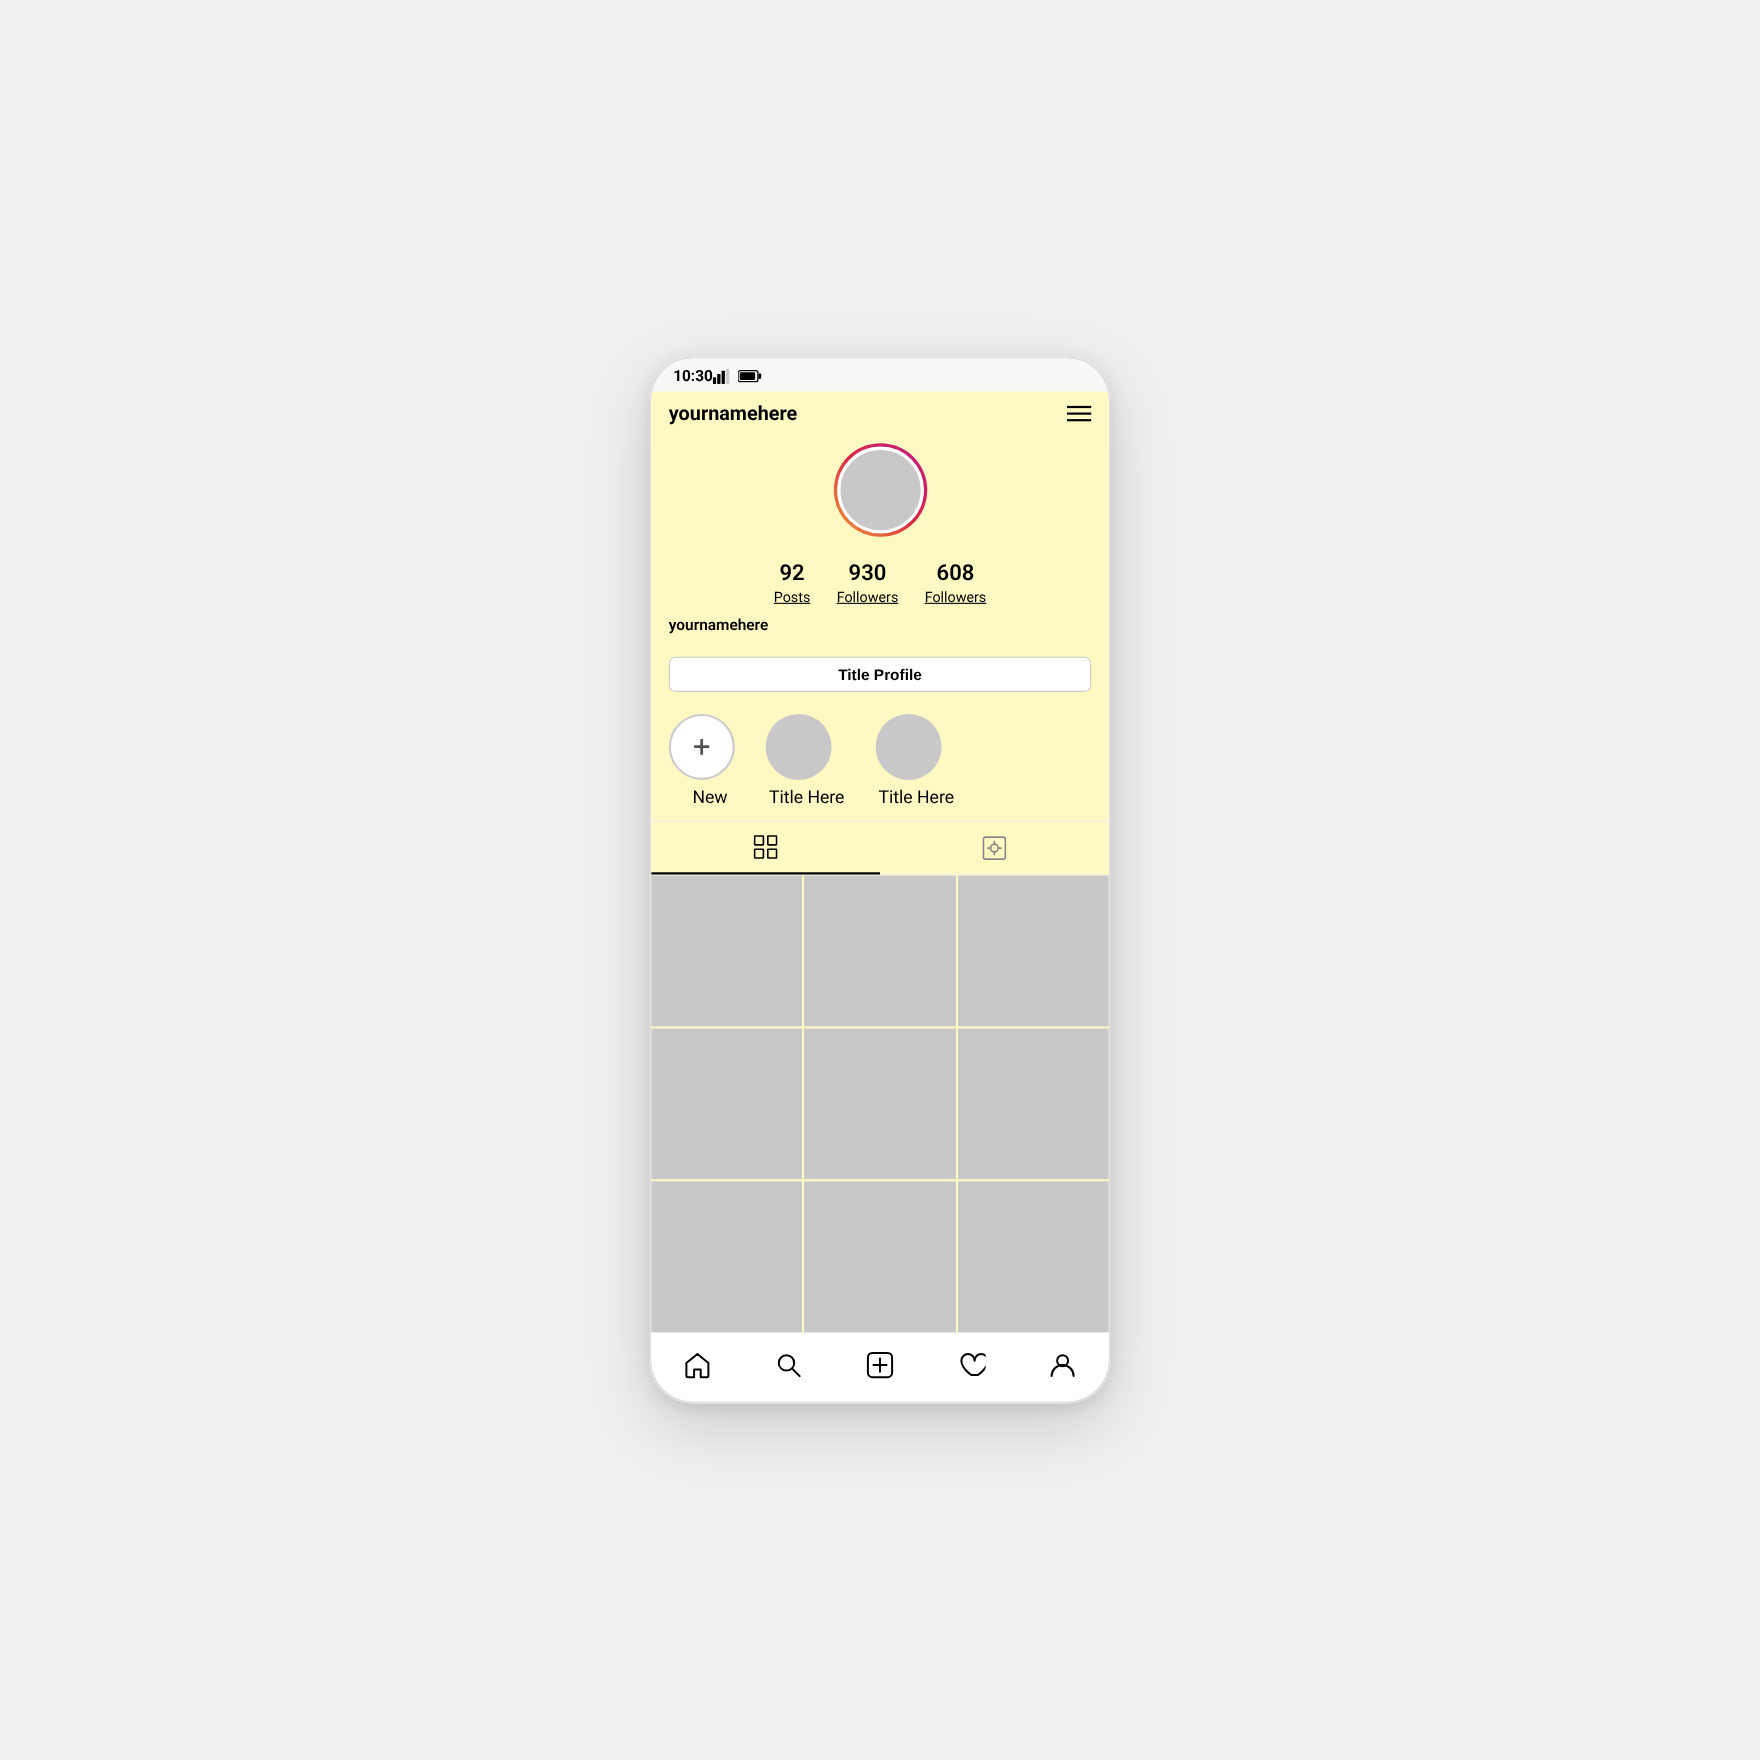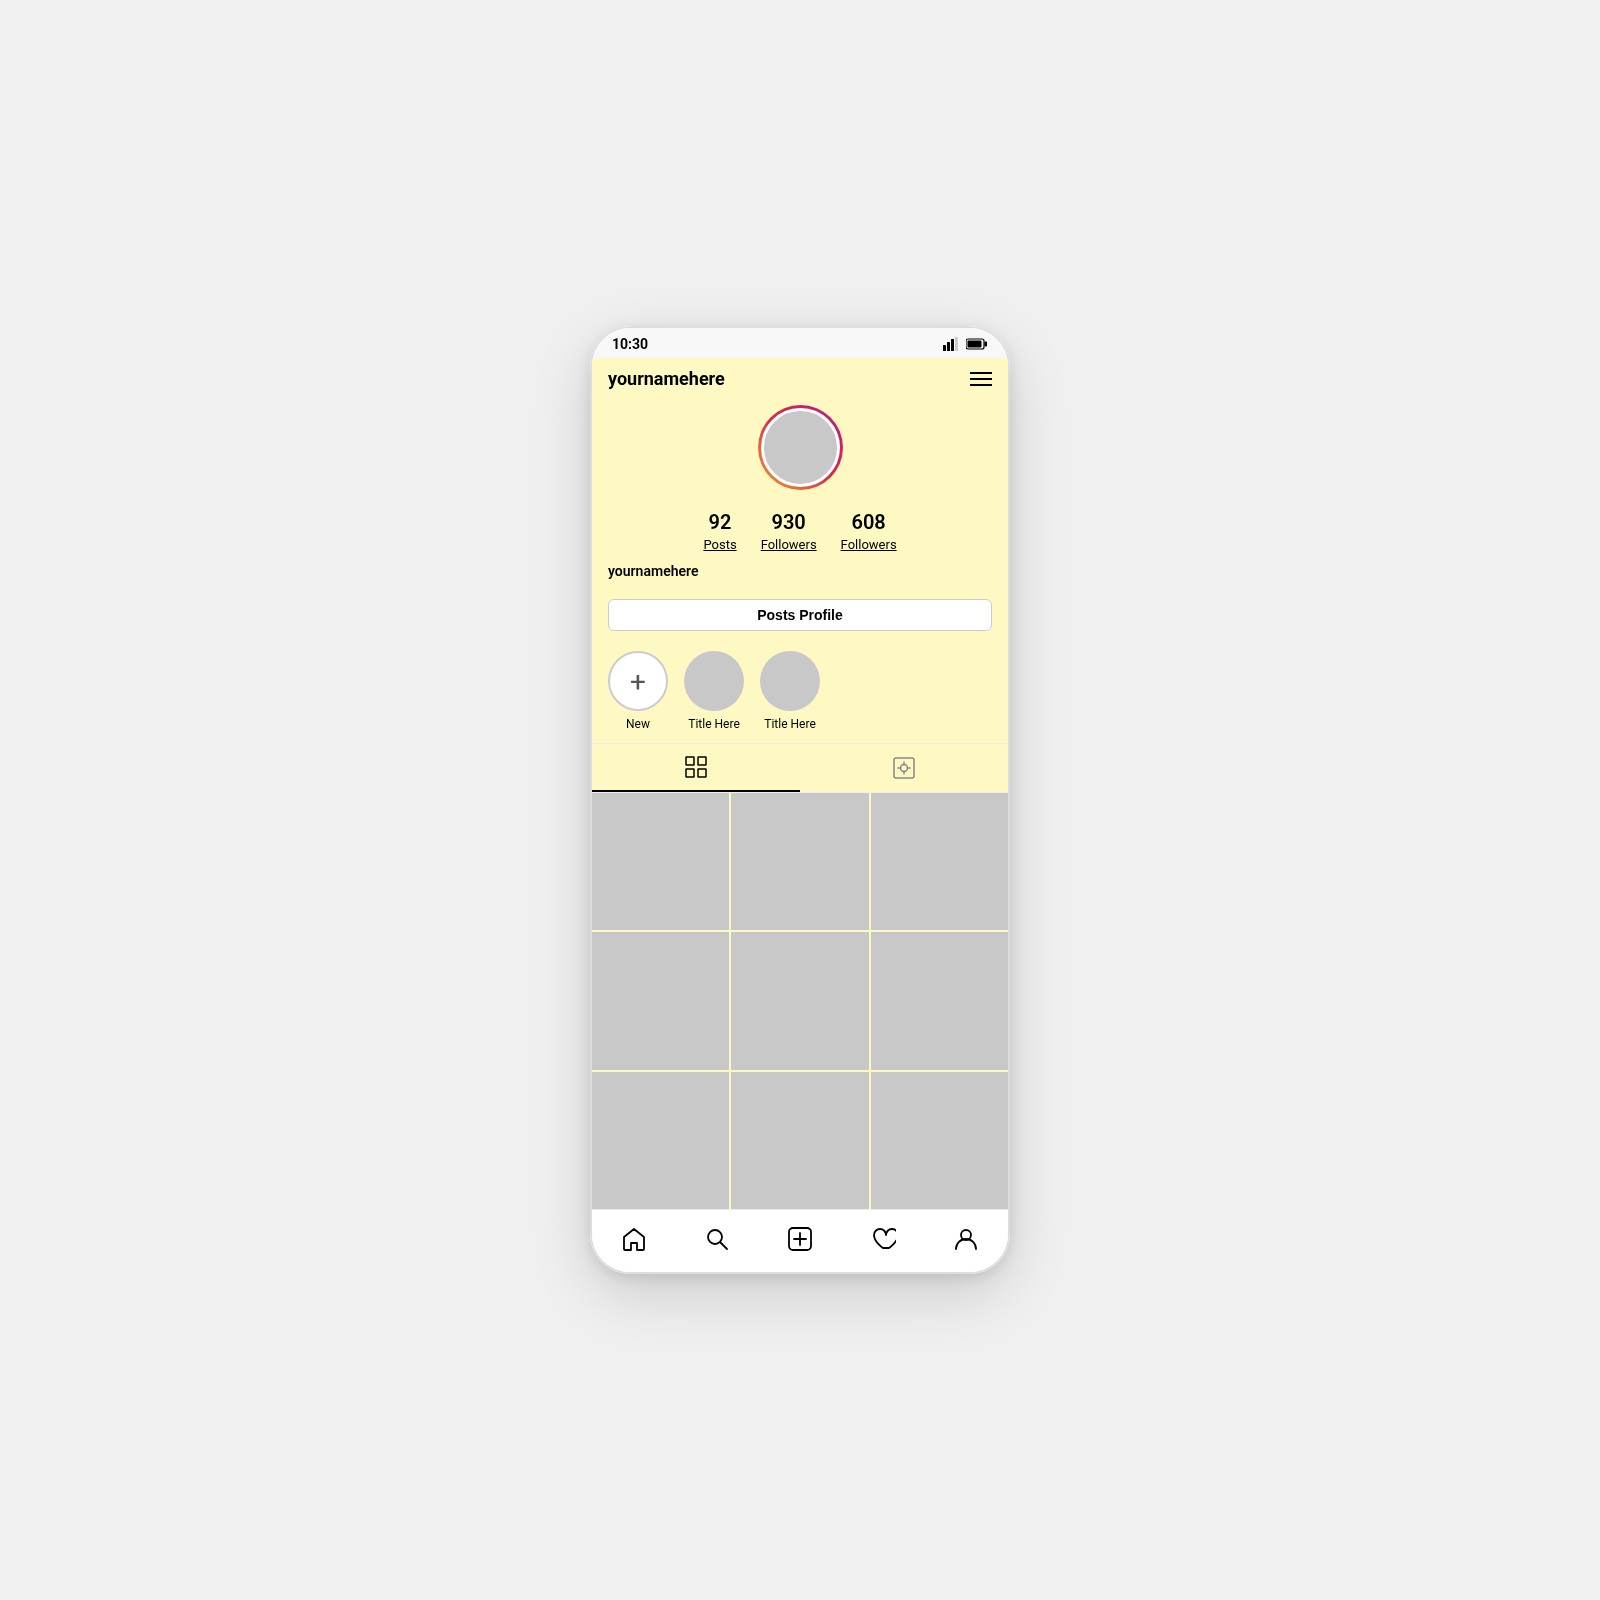--- a/index.html
+++ b/index.html
@@ -21,21 +21,21 @@
     }
     .phone-border {
       border: 2px solid #ddd;
       border-radius: 40px;
       overflow: hidden;
     }
     
     .status-bar {
       background: #f8f8f8;
       display: flex;
-      justify-content: space-between;
+      justify-content: flex-start;
       align-items: center;
       padding: 8px 20px 6px 20px;
       font-size: 13px;
       font-weight: 600;
     }
     .status-time { font-weight: 700; font-size: 14px; color: #000; }
     .status-icons { display: flex; align-items: center; gap: 5px; }
 
     
     .app-content {
@@ -160,23 +160,24 @@
       color: #555;
       background: #fff;
     }
     .highlight-circle {
       width: 60px;
       height: 60px;
       border-radius: 50%;
       background: #c8c8c8;
     }
     .highlight-label {
-      font-size: 12px;
+      font-size: 16px;
       color: #000;
       text-align: center;
+      margin-left: 15px;
     }
 
     
     .tab-bar {
       display: flex;
       border-top: 1px solid #eee;
       border-bottom: 1px solid #eee;
     }
     .tab-item {
       flex: 1;
@@ -280,21 +281,21 @@
             <div class="stat-item">
               <span class="stat-number">608</span>
               <span class="stat-label">Followers</span>
             </div>
           </div>
         </div>
         <div class="profile-username">yournamehere</div>
       </div>
 
       
-      <button class="edit-profile-btn">Posts Profile</button>
+      <button class="edit-profile-btn">Title Profile</button>
 
       
       <div class="highlights-section">
         <div class="highlight-item">
           <div class="highlight-new-circle">+</div>
           <span class="highlight-label">New</span>
         </div>
         <div class="highlight-item">
           <div class="highlight-circle"></div>
           <span class="highlight-label">Title Here</span>

